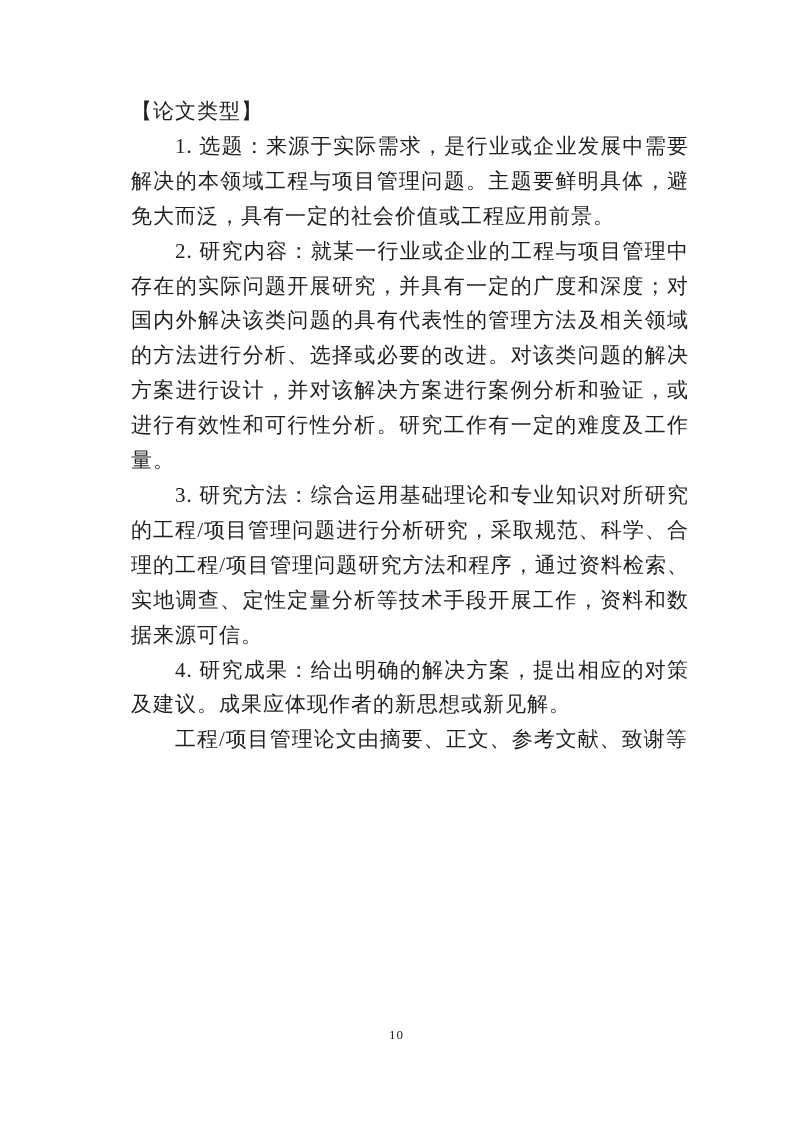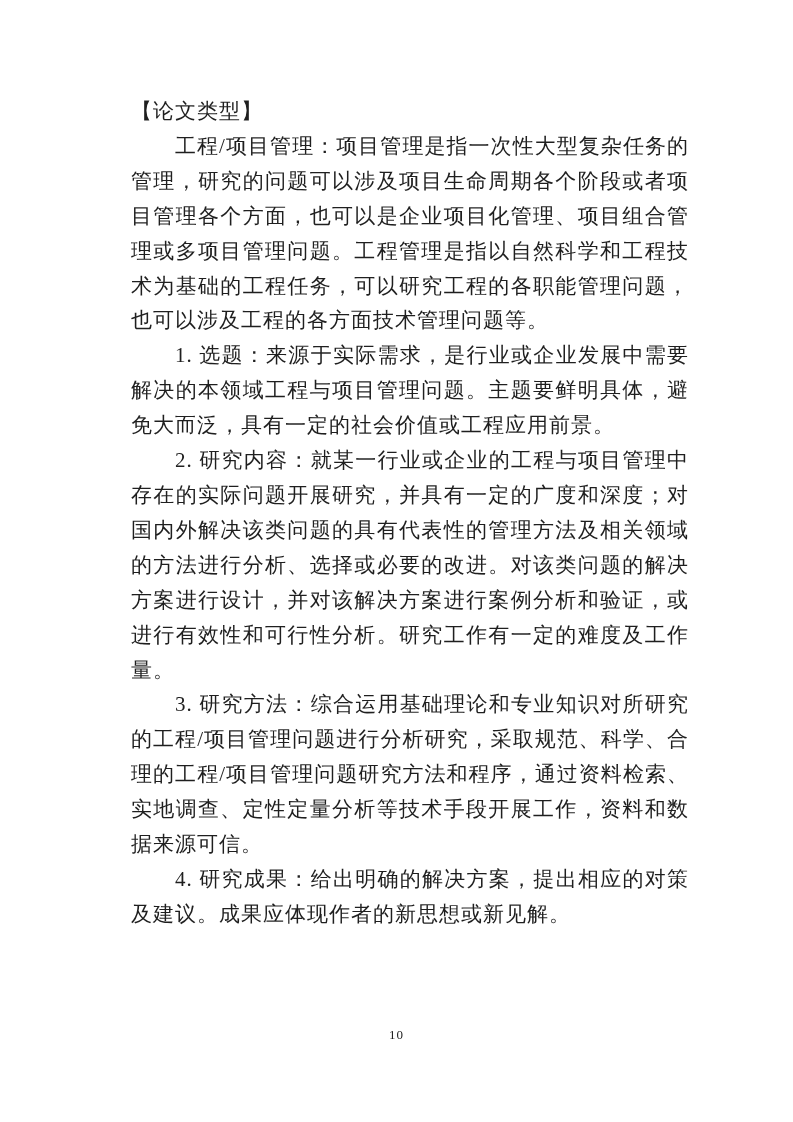--- a/index.html
+++ b/index.html
@@ -50,20 +50,20 @@
     letter-spacing: 1px;
     color: #222222;
   }
 </style>
 </head>
 <body>
 
 <div class="page">
   <div class="content">
     <p class="heading">【论文类型】</p>
-    <p class="para">工程/项目管理：项目管理是指一次性大型复杂任务的管理，研究的问题可以涉及项目生命周期各个阶段或者项目管理各个方面，也可以是企业项目化管理、项目组合管理或多项目管理问题。工程管理是指以自然科学和工程技术为基础的工程任务，可以研究工程的各职能管理问题，也可以涉及工程的各方面技术管理问题等。</p>
     <p class="para">1. 选题：来源于实际需求，是行业或企业发展中需要解决的本领域工程与项目管理问题。主题要鲜明具体，避免大而泛，具有一定的社会价值或工程应用前景。</p>
     <p class="para">2. 研究内容：就某一行业或企业的工程与项目管理中存在的实际问题开展研究，并具有一定的广度和深度；对国内外解决该类问题的具有代表性的管理方法及相关领域的方法进行分析、选择或必要的改进。对该类问题的解决方案进行设计，并对该解决方案进行案例分析和验证，或进行有效性和可行性分析。研究工作有一定的难度及工作量。</p>
     <p class="para">3. 研究方法：综合运用基础理论和专业知识对所研究的工程/项目管理问题进行分析研究，采取规范、科学、合理的工程/项目管理问题研究方法和程序，通过资料检索、实地调查、定性定量分析等技术手段开展工作，资料和数据来源可信。</p>
     <p class="para">4. 研究成果：给出明确的解决方案，提出相应的对策及建议。成果应体现作者的新思想或新见解。</p>
+    <p class="para">工程/项目管理论文由摘要、正文、参考文献、致谢等</p>
   </div>
   <div class="page-number">10</div>
 </div>
 
 </body></html>

